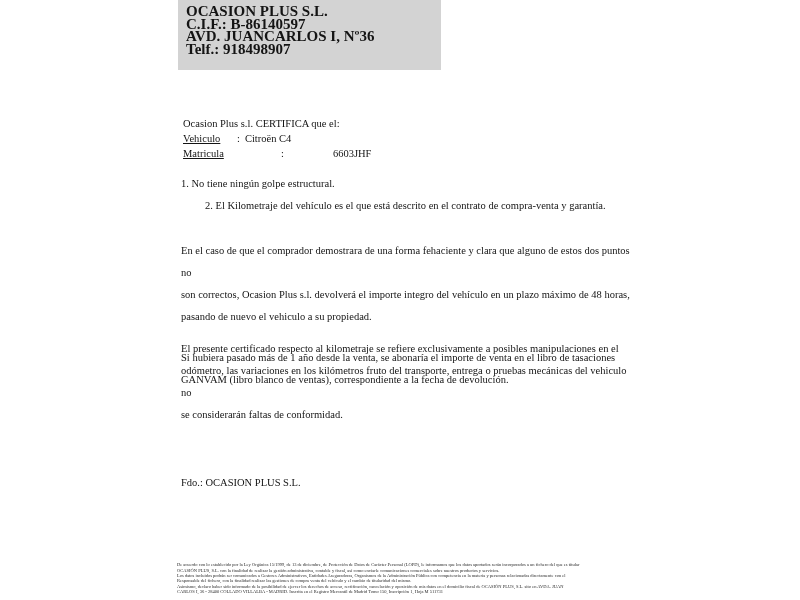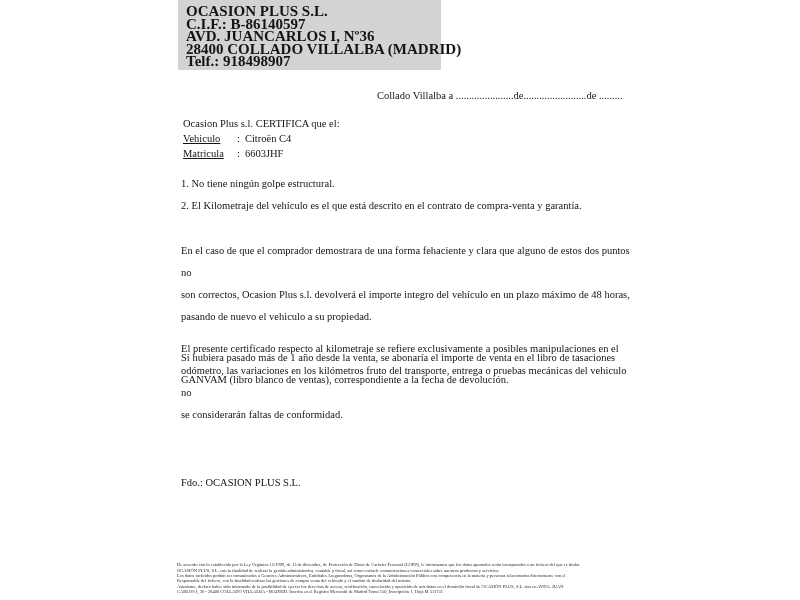--- a/index.html
+++ b/index.html
@@ -12,24 +12,24 @@
     position:absolute; left:178px; top:0; width:263px; height:70px;
     background:#d3d3d3; padding:5px 0 0 8px; box-sizing:border-box;
   }
   .letterhead .lh-line { font-weight:bold; font-size:15px; line-height:12.6px; white-space:nowrap; }
   .dateline { position:absolute; left:377px; top:90px; font-size:10.5px; white-space:nowrap; }
   .certline { position:absolute; left:183px; top:118px; font-size:10.5px; white-space:nowrap; }
   .kv { position:absolute; left:183px; font-size:10.5px; display:flex; white-space:pre; }
   .kv .k { text-decoration:underline; width:54px; }
   .kv .sep { margin-right:5px; }
   .kv-vehicle { top:133px;font-family:Liberation Serif, serif; }
-  .kv-plate { top:148px; }
+  .kv-plate { top:148px;gap:44px; }
   .item { position:absolute; left:181px; font-size:10.5px; white-space:nowrap; }
   .item-1 { top:178px; }
-  .item-2 { top:200px; }
+  .item-2 { top:200px;margin-left:24px; }
   .para {
     position:absolute; left:181px; width:455px; font-size:10.5px;
     line-height:22px; white-space:pre-line;
   }
   .para-1 { top:240px; }
   .para-2 { top:283px; }
   .para-3 { top:303px;margin-top:44px; }
   .para-4 { top:338px; }
   .signature { position:absolute; left:181px; top:477px; font-size:10.5px; white-space:nowrap; }
   .legal {
@@ -41,25 +41,23 @@
 </style>
 </head>
 <body>
 
 <div class="page">
 
   <div class="letterhead">
     <div class="lh-line">OCASION PLUS S.L.</div>
     <div class="lh-line">C.I.F.: B-86140597</div>
     <div class="lh-line">AVD. JUANCARLOS I, Nº36</div>
-    <div class="lh-line">28400 COLLADO VILLALBA (MADRID)</div>
     <div class="lh-line">Telf.: 918498907</div>
   </div>
 
-  <div class="dateline">Collado Villalba a ......................de........................de .........</div>
 
   <div class="certline">Ocasion Plus s.l. CERTIFICA que el:</div>
 
   <div class="kv kv-vehicle">
     <span class="k">Vehiculo</span><span class="sep">:</span><span>Citroën C4</span>
   </div>
 
   <div class="kv kv-plate">
     <span class="k">Matricula</span><span class="sep">:</span><span>6603JHF</span>
   </div>

